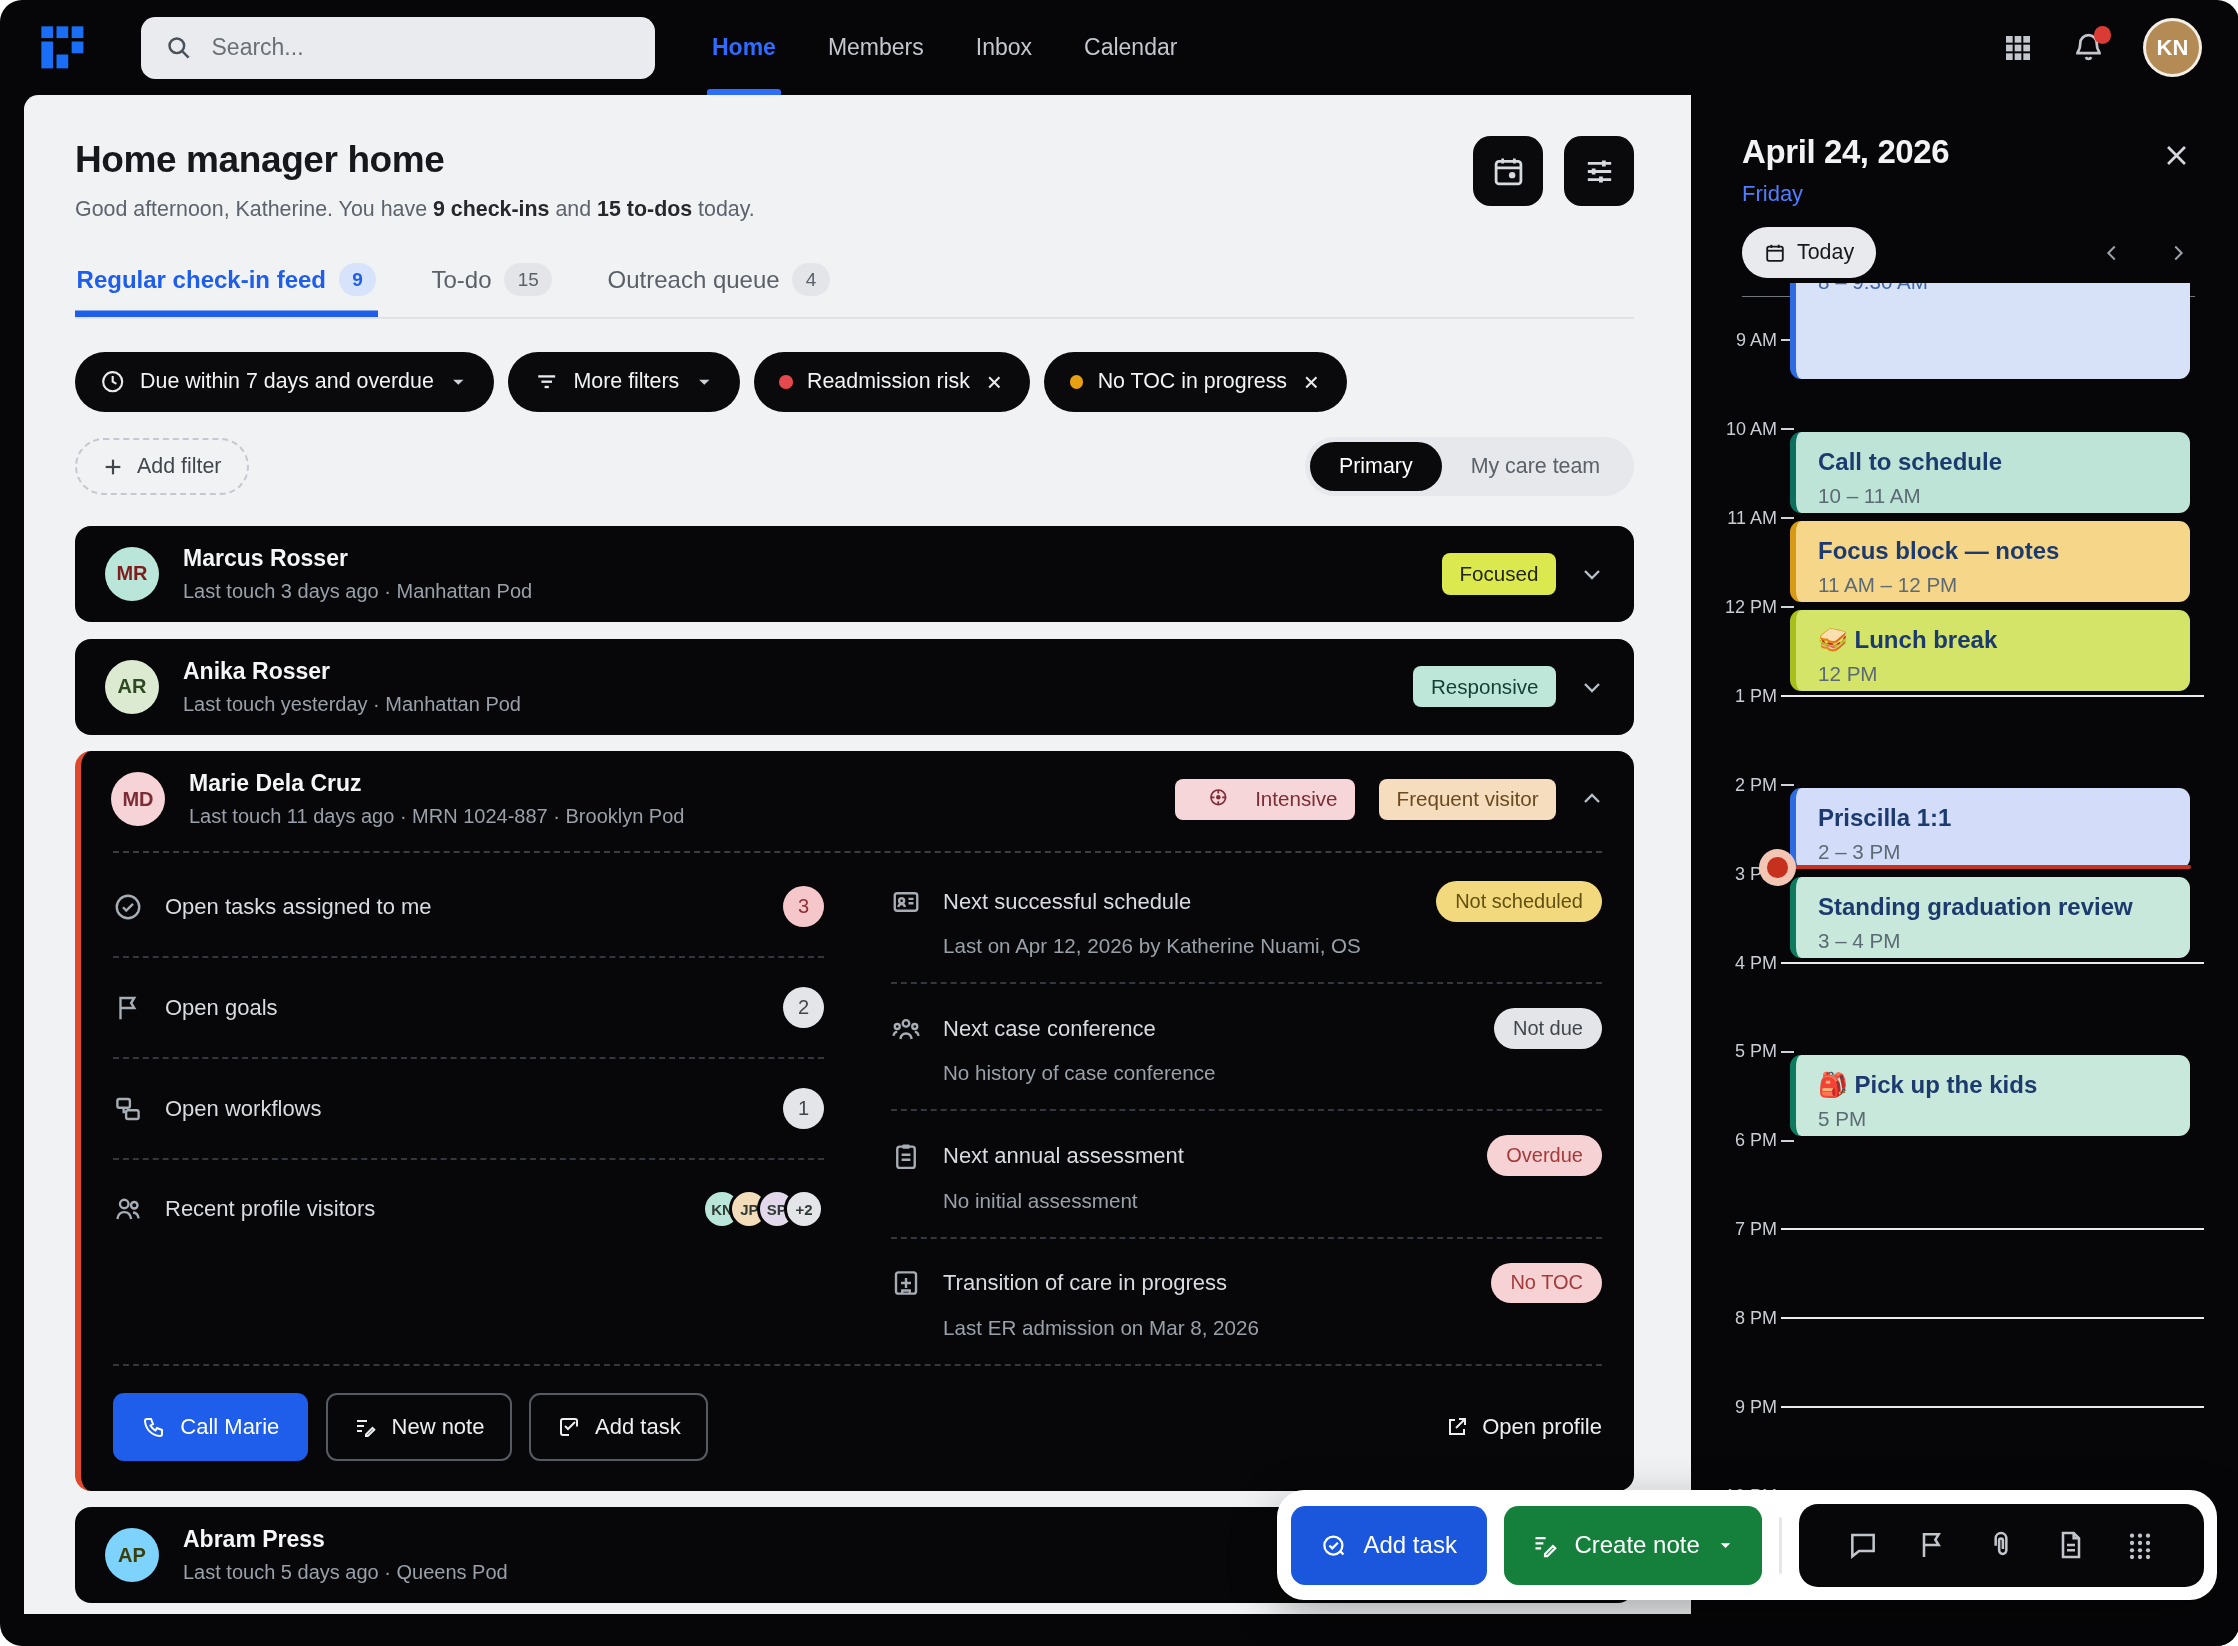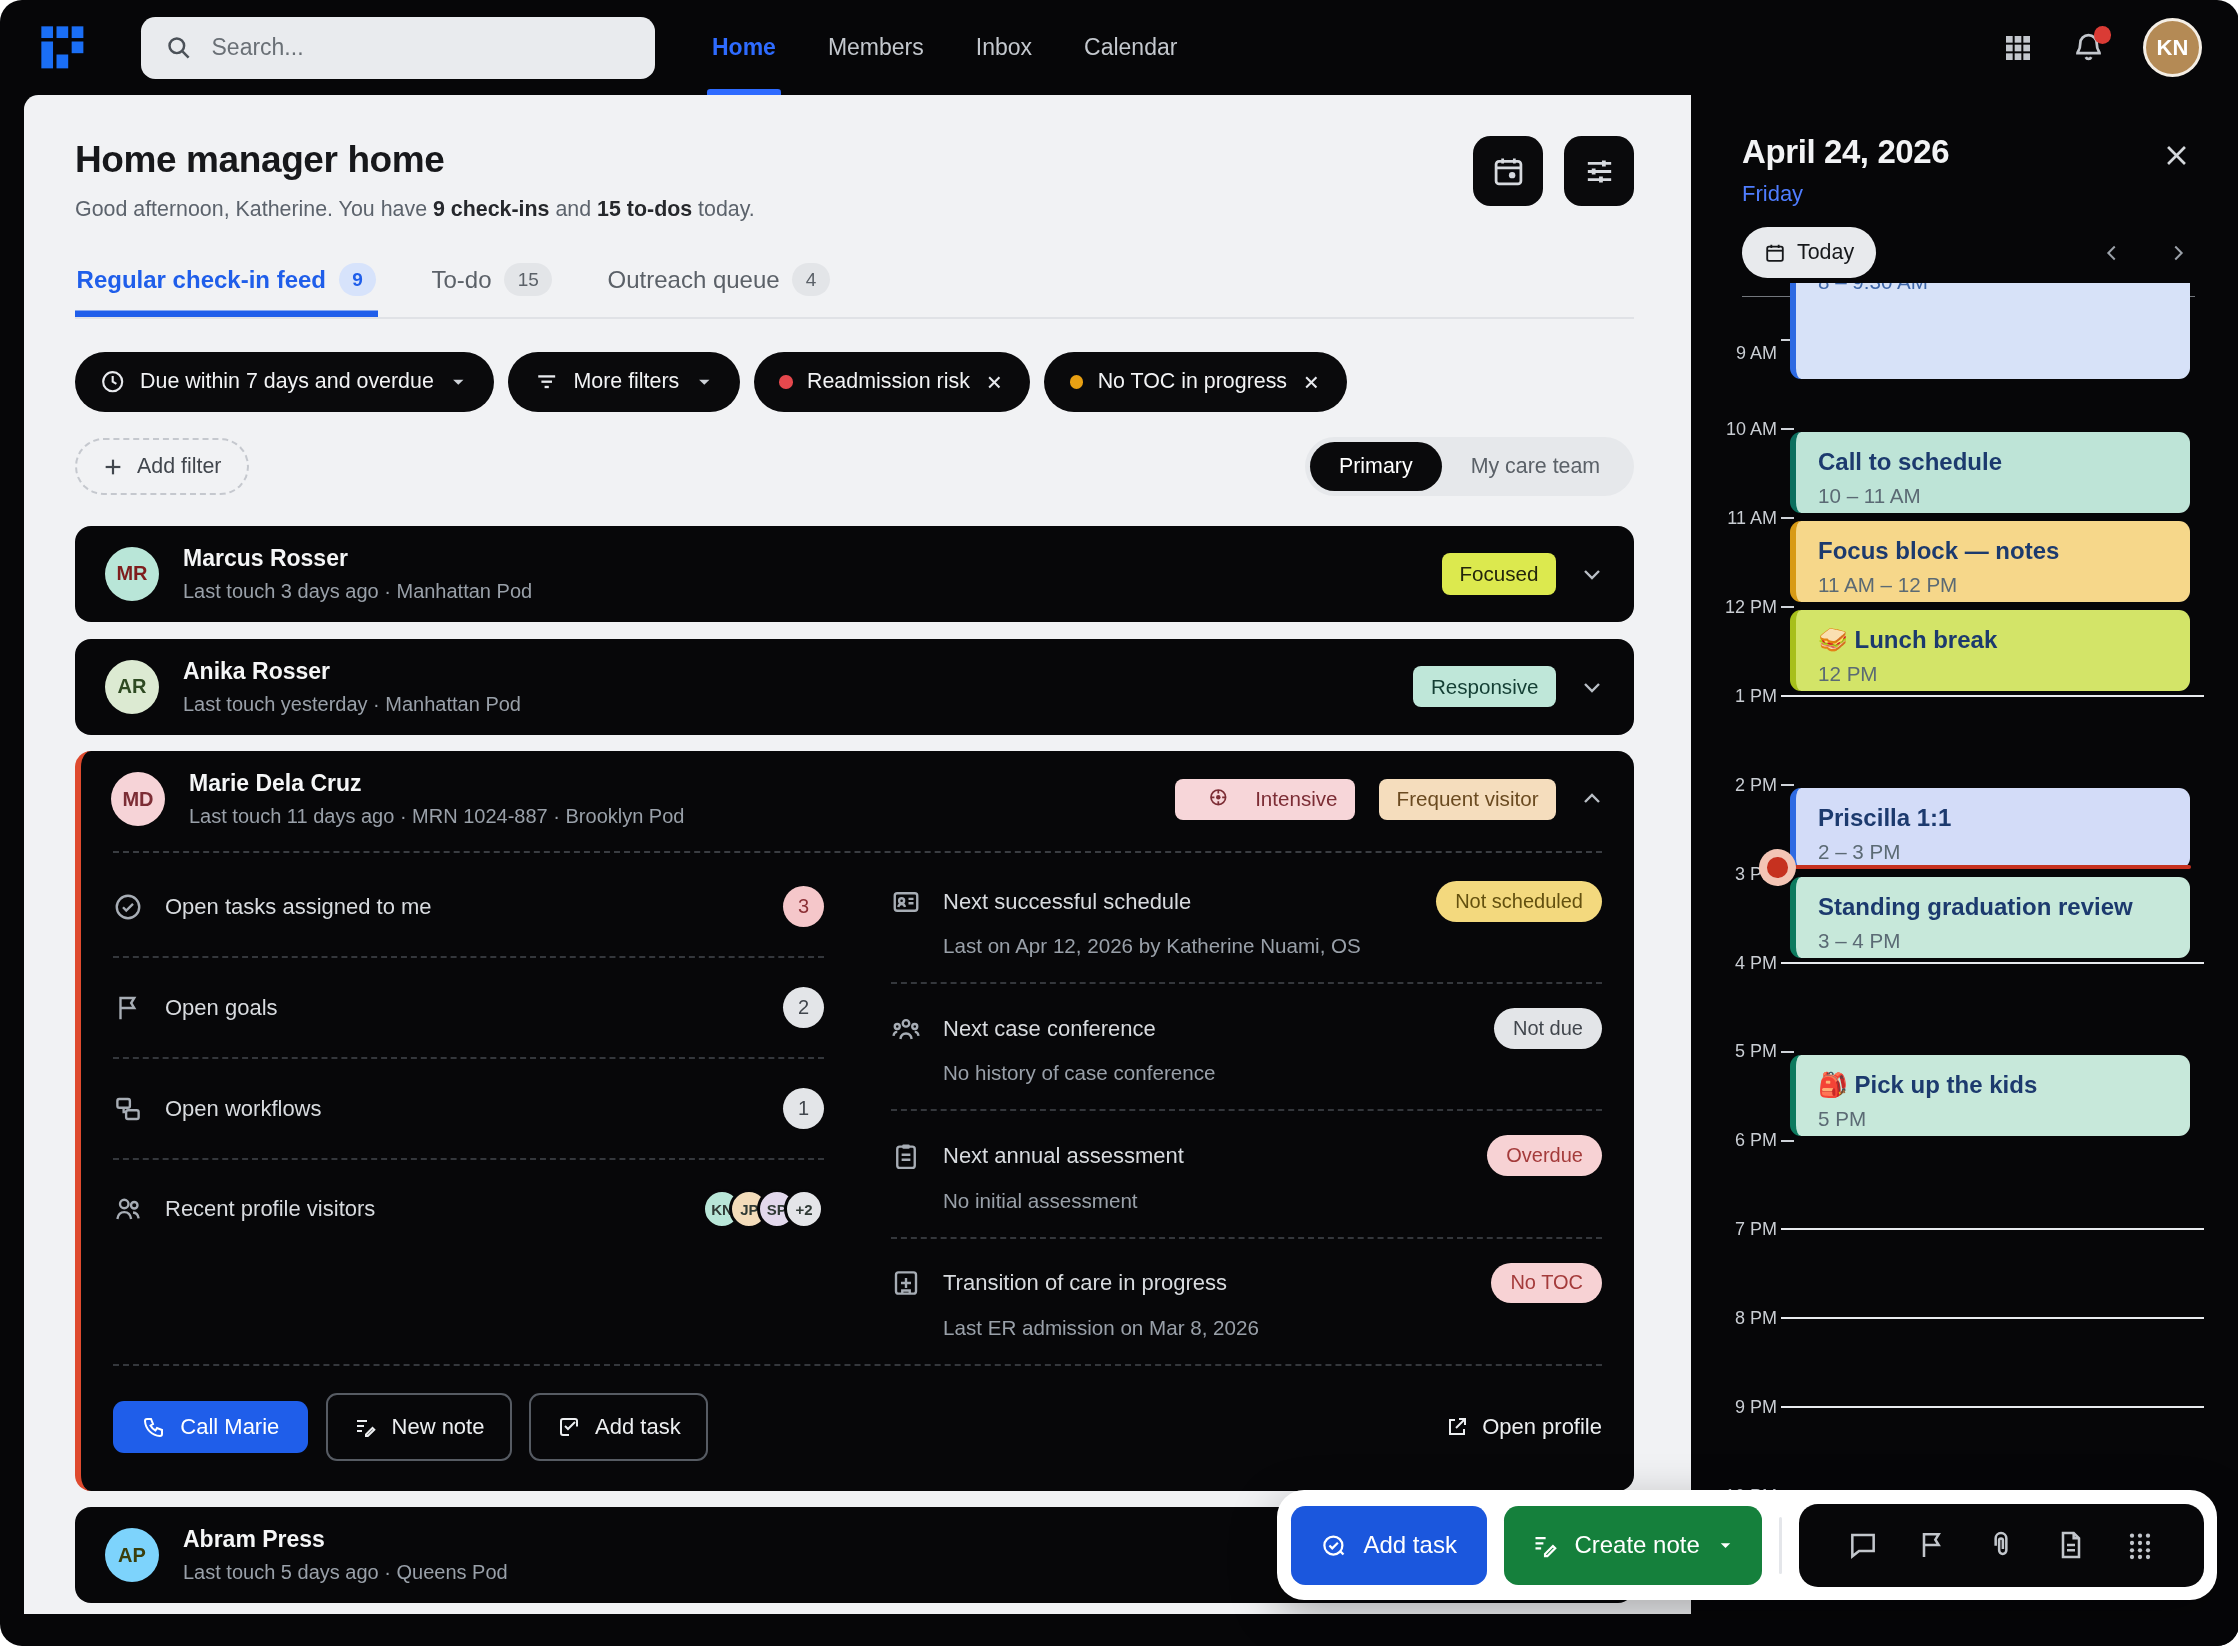--- a/index.html
+++ b/index.html
@@ -77,21 +77,21 @@
   .visitors{margin-left:auto;display:flex;}
   .visitor{width:40px;height:40px;border-radius:50%;border:3.2px solid #070709;margin-left:-12.7px;display:flex;align-items:center;justify-content:center;font-size:15px;font-weight:700;color:#303a35;}
   .stat2{padding:24px 0;border-bottom:2.4px dashed #34373c;}
   .stat2-top{display:flex;align-items:center;gap:22px;}
   .pill{margin-left:auto;border-radius:793px;padding:8.7px 19px;font-size:20px;white-space:nowrap;}
   .pill-yellow{background:#f3d97e;color:#63500f;}
   .pill-gray{background:#e3e5e8;color:#41464d;}
   .pill-red{background:#f7d2d4;color:#a43b3b;}
   .stat2-sub{margin:12.7px 0 0 52px;font-size:20.6px;color:#99a0a9;}
   .actions{margin:0 32px;border-top:2.4px dashed #34373c;padding:27px 0 30px;display:flex;gap:17.5px;align-items:center;}
-  .btn-call{background:#1f5eea;color:#fff;border:none;border-radius:11px;height:52px;padding:0 29px;font-size:22px;display:inline-flex;gap:14.3px;align-items:center;font-family:inherit;cursor:pointer;}
+  .btn-call{background:#1f5eea;color:#fff;border:none;border-radius:11px;height:68px;padding:0 29px;font-size:22px;display:inline-flex;gap:14.3px;align-items:center;font-family:inherit;cursor:pointer;}
   .btn-outline{background:transparent;color:#eceef0;border:2.4px solid #565b63;border-radius:11px;height:68px;padding:0 25.4px;font-size:22px;display:inline-flex;gap:14.3px;align-items:center;font-family:inherit;cursor:pointer;}
   .open-profile{margin-left:auto;color:#eceef0;font-size:22px;display:inline-flex;gap:12.7px;align-items:center;cursor:pointer;}
 
   
   .calendar{position:absolute;left:1691px;top:95px;width:548px;bottom:0;background:#060608;}
   .cal-header{position:relative;padding:38px 44px 0 51px;}
   .cal-date{font-size:33px;font-weight:700;color:#f2f3f5;letter-spacing:-0.4px;}
   .cal-close{position:absolute;top:46px;right:48px;cursor:pointer;}
   .cal-week{margin-top:9.5px;font-size:22px;color:#4f7dff;}
   .cal-toolbar{margin-top:20.6px;display:flex;align-items:center;}
@@ -562,21 +562,21 @@
           <span>
               <svg width="22" height="22" viewBox="0 0 24 24" fill="none" stroke="#9aa0a8" stroke-width="2.2">
                 <path d="M9 5l7 7-7 7"></path>
               </svg>
             </span>
         </div>
       </div>
       <div class="cal-divider"></div>
     </div>
     <div class="cal-grid" id="cal-grid">
-        <div class="hour-label" style="top: 70px;">9 AM</div>
+        <div class="hour-label" style="top: 57px;">9 AM</div>
         <div class="hour-tick" style="top: 56px;"></div>
         <div class="hour-label" style="top: 146px;">10 AM</div>
         <div class="hour-tick" style="top: 145px;"></div>
         <div class="hour-label" style="top: 235px;">11 AM</div>
         <div class="hour-tick" style="top: 234px;"></div>
         <div class="hour-label" style="top: 324px;">12 PM</div>
         <div class="hour-tick" style="top: 323px;"></div>
         <div class="hour-label" style="top: 413px;">1 PM</div>
         <div class="hour-line" style="top: 412px;"></div>
         <div class="hour-label" style="top: 502px;">2 PM</div>

